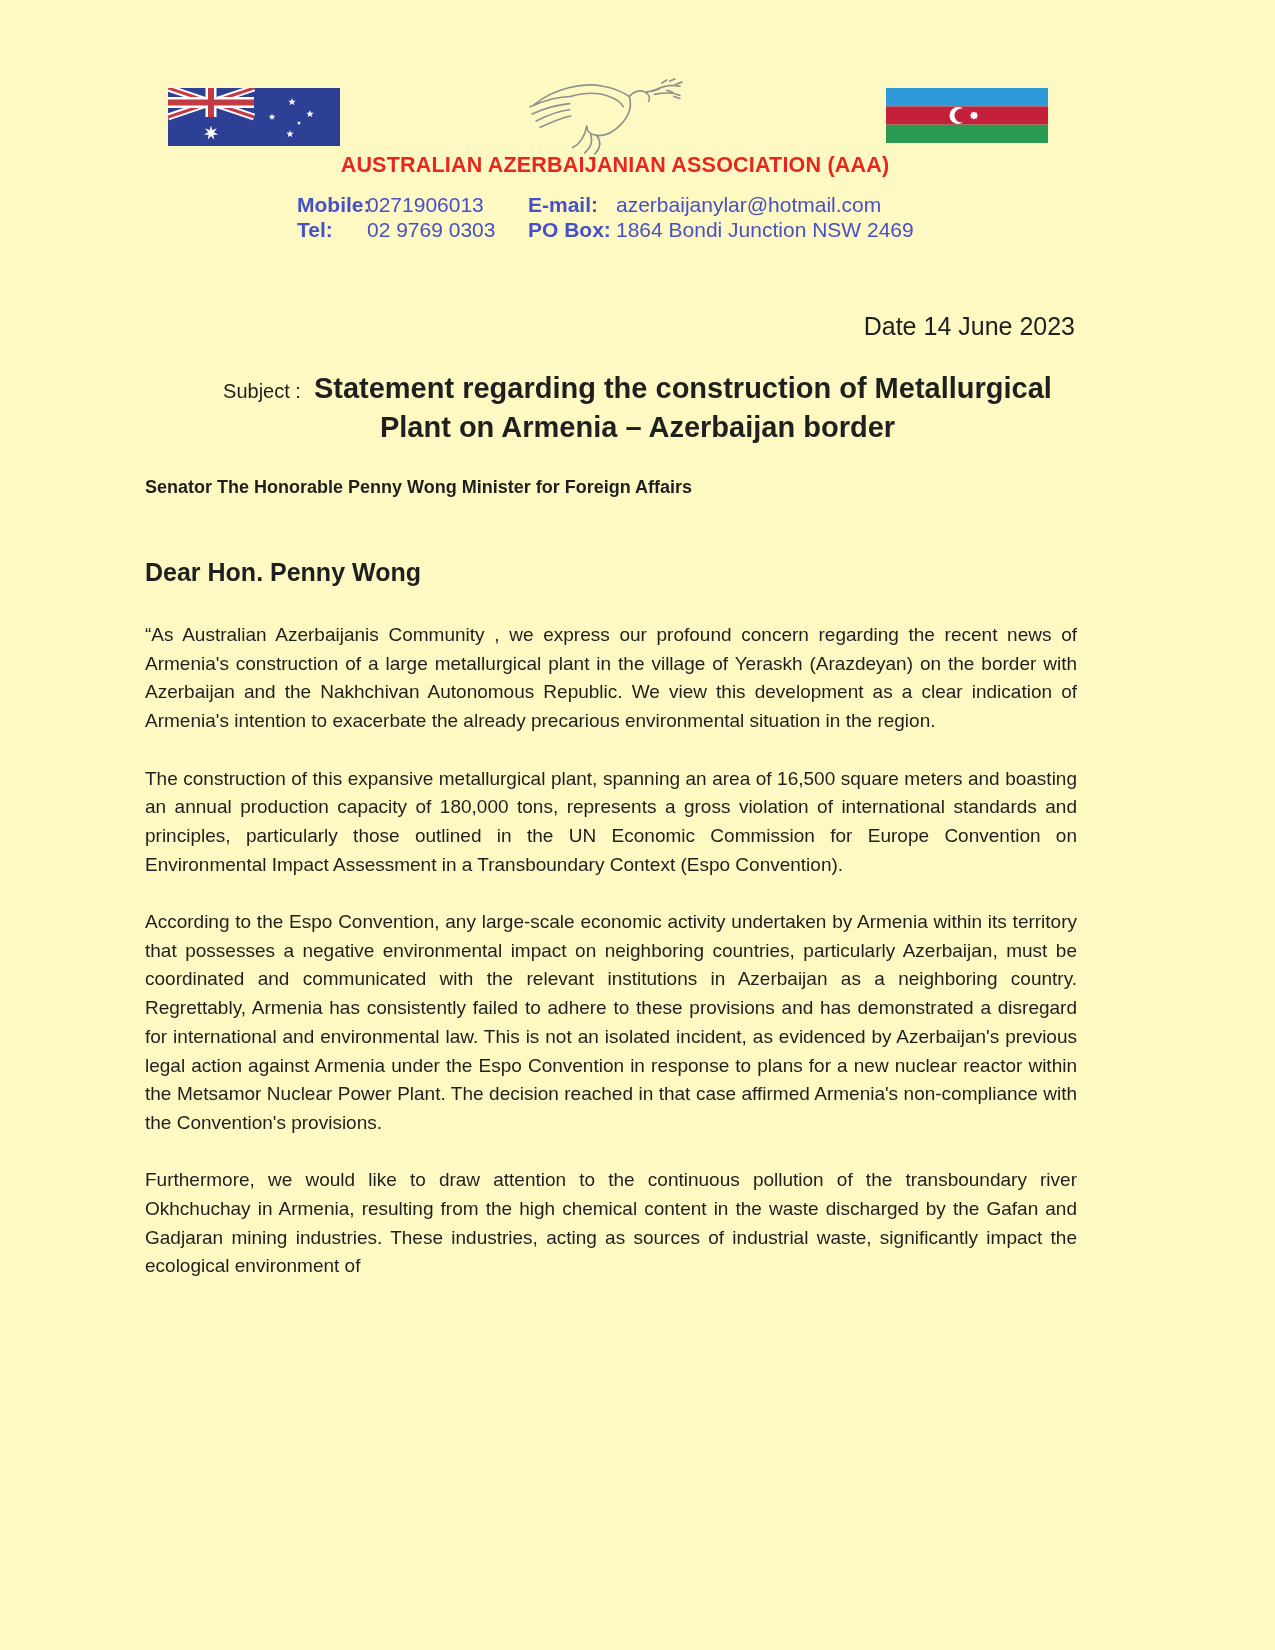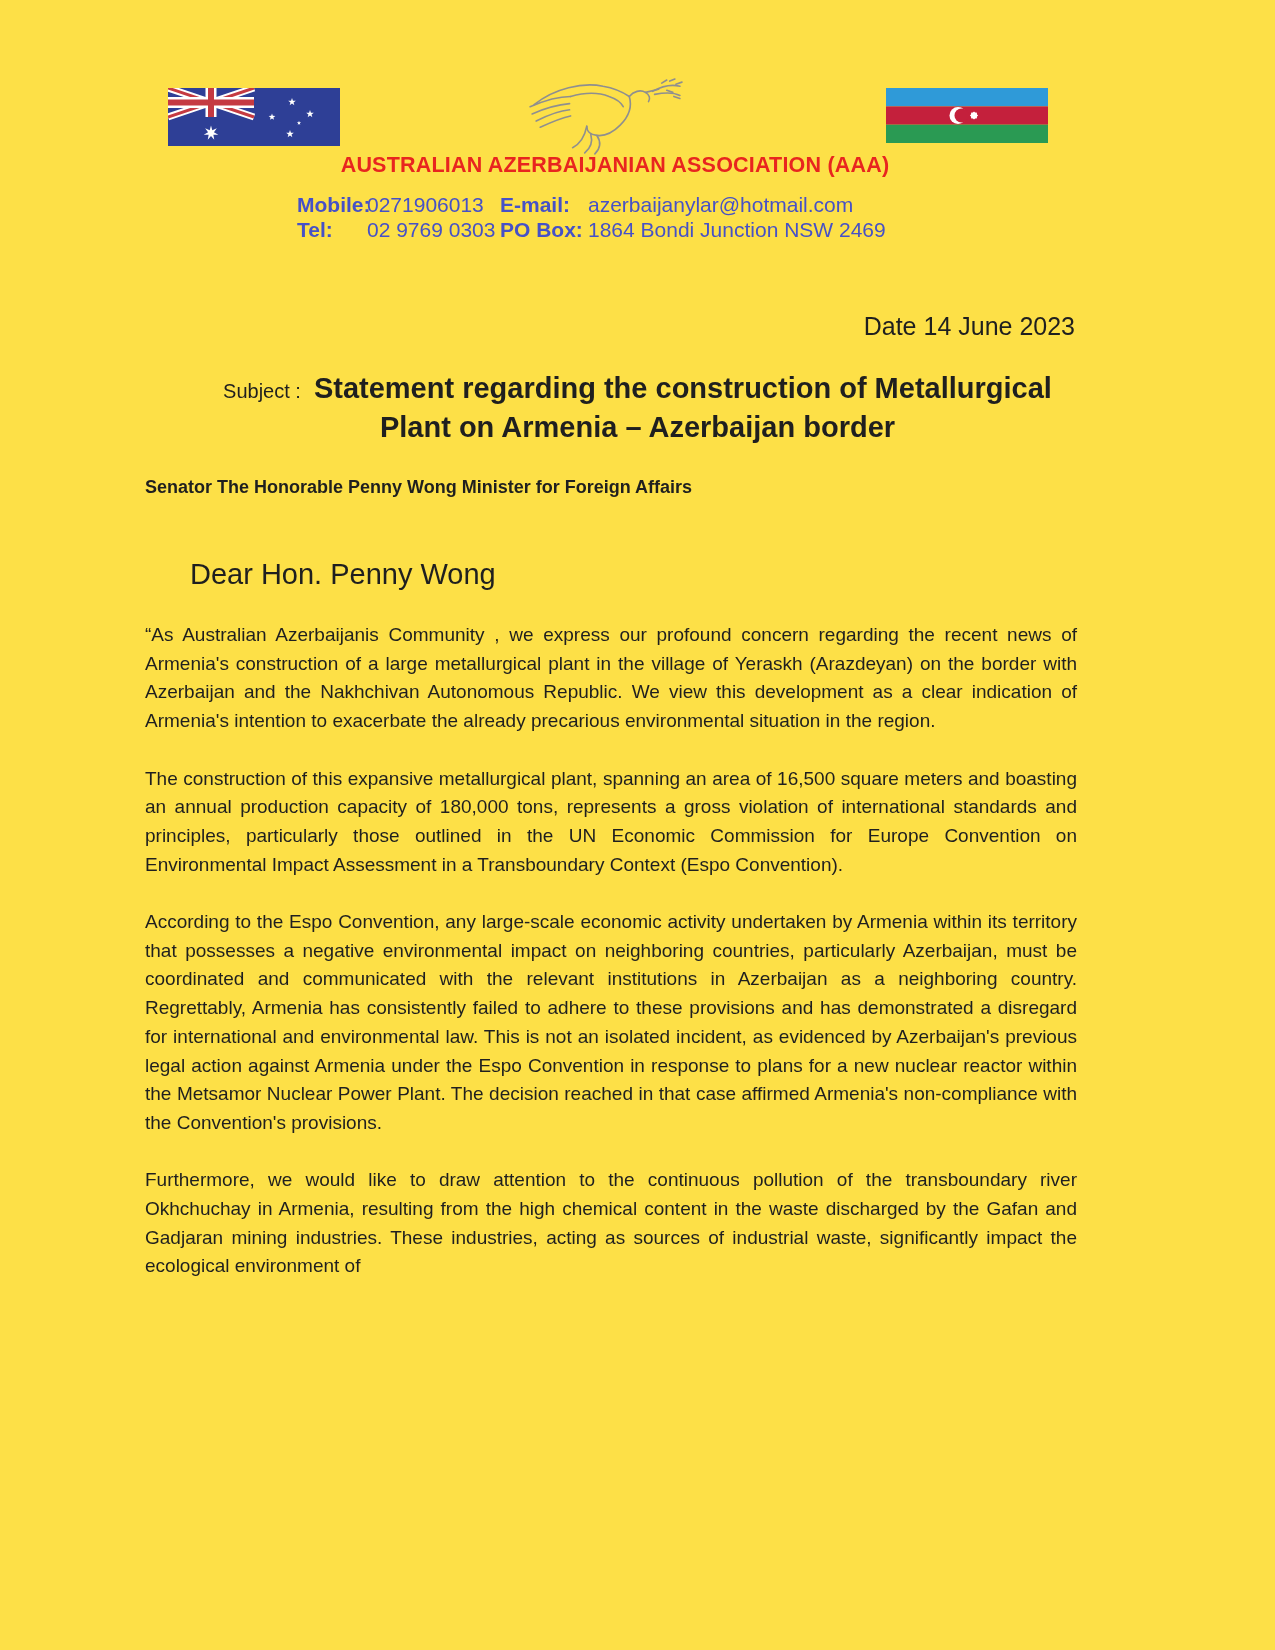--- a/index.html
+++ b/index.html
@@ -1,52 +1,52 @@
 <!DOCTYPE html>
 <html><head>
 <meta charset="utf-8">
 <style>
   html,body{margin:0;padding:0;background:#ffffff;}
   body{
     width:1275px;height:1650px;position:relative;
     font-family:"Liberation Sans","DejaVu Sans",sans-serif;
     color:#1f1f1f;
   }
-  .page{position:absolute;inset:0;background:#fde047;overflow:hidden;}
+  .page{position:absolute;inset:0;background:#fef9c3;overflow:hidden;}
 
   
   .flag-au{position:absolute;left:168px;top:88px;width:172px;height:58px;}
   .dove{position:absolute;left:524px;top:78px;width:162px;height:80px;}
   .flag-az{position:absolute;left:886px;top:88px;width:162px;height:55px;}
   .flag-au svg,.dove svg,.flag-az svg{display:block;width:100%;height:100%;}
 
   .org-name{
     position:absolute;top:153px;left:0;width:1230px;text-align:center;
     font-weight:bold;font-size:21.5px;color:#e8251f;letter-spacing:0.2px;
   }
 
   
   .contact{position:absolute;top:192px;left:0;width:1275px;height:60px;
     color:#4651c7;font-size:21px;line-height:25px;}
   .contact-left{position:absolute;left:297px;top:0;}
-  .contact-right{position:absolute;left:500px;top:0;}
+  .contact-right{position:absolute;left:528px;top:0;}
   .c-row{display:flex;}
   .c-label{font-weight:bold;}
   .contact-left .c-label{width:70px;}
   .contact-right .c-label{width:88px;}
   .c-value{white-space:nowrap;}
   .underline{text-underline-offset:3px;}
 
   
   .date-line{position:absolute;top:312px;right:200px;font-size:25px;}
   .subject{position:absolute;top:371px;left:0;width:1275px;text-align:center;line-height:35px;}
   .subject-label{font-size:20px;margin-right:13px;}
   .subject-bold{font-weight:bold;font-size:29px;}
   .addressee{position:absolute;top:473px;left:145px;font-size:18px;font-weight:bold;line-height:28.7px;}
-  .salutation{position:absolute;top:558px;left:145px;font-size:29px;font-weight:normal;margin-left:45px;}
+  .salutation{position:absolute;top:558px;left:145px;font-size:25px;font-weight:bold;}
   .body-text{
     position:absolute;top:621px;left:145px;width:932px;
     font-size:19px;line-height:28.7px;text-align:justify;
   }
   .body-text p{margin:0 0 28.7px 0;}
 </style>
 </head>
 <body>
 
 <div class="page">

